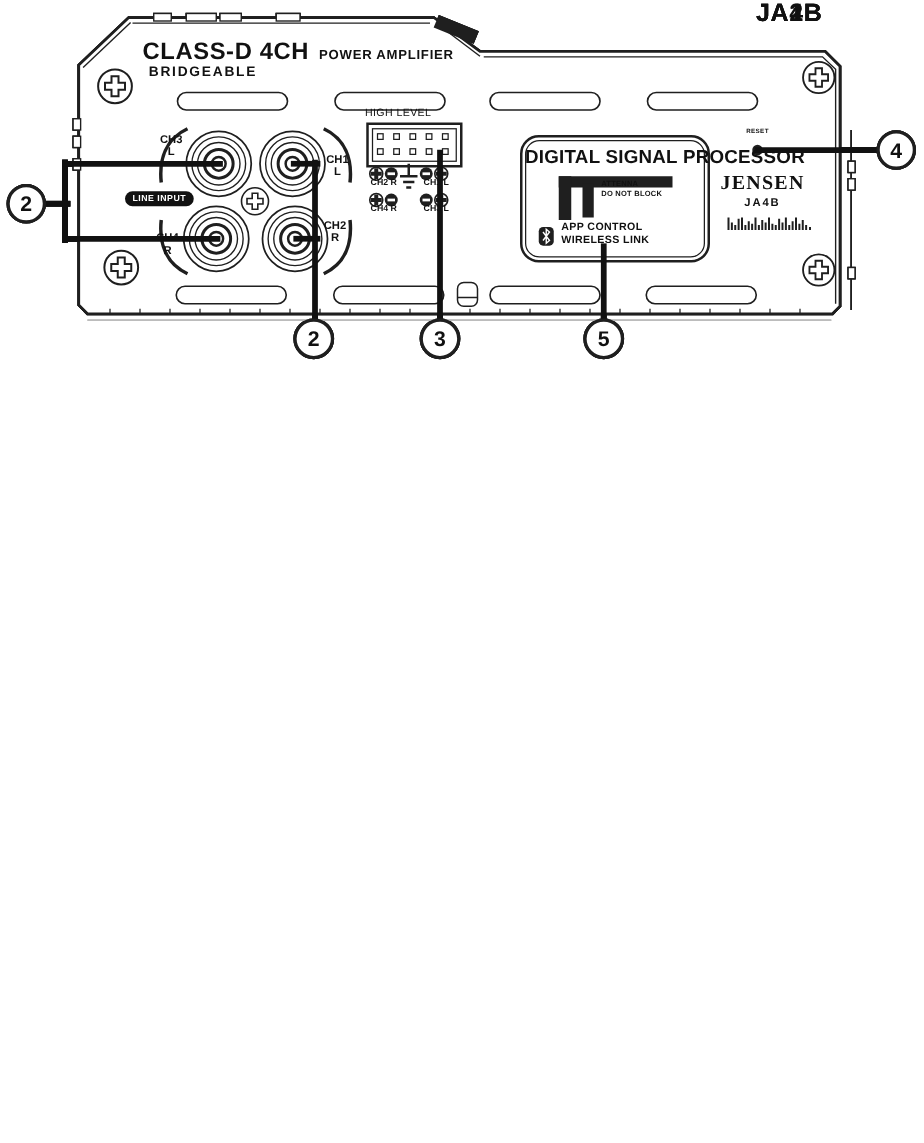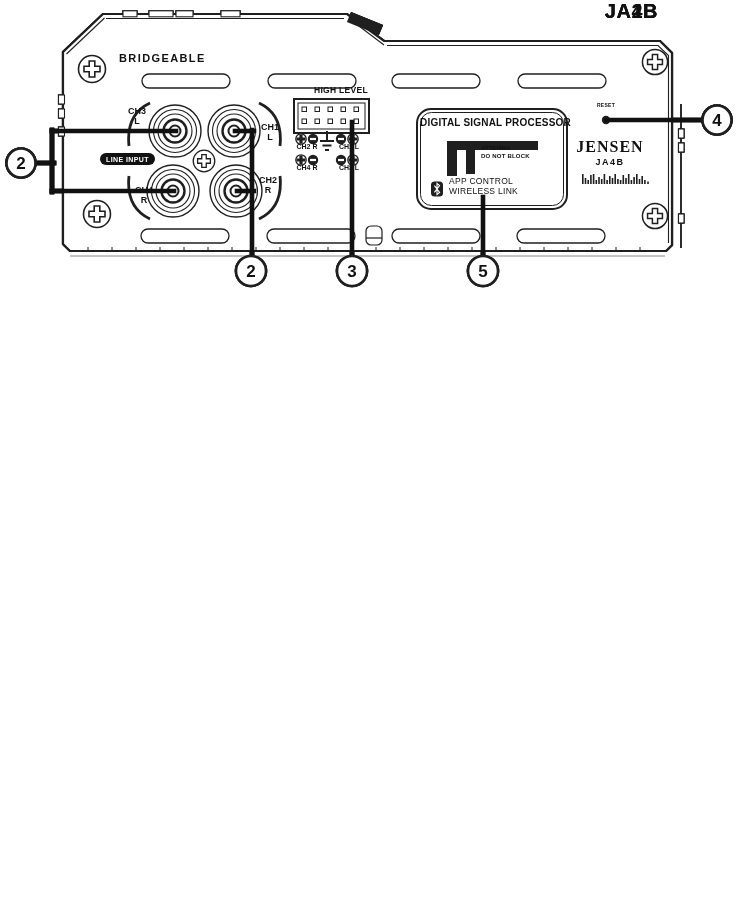--- a/index.html
+++ b/index.html
@@ -12,26 +12,26 @@
   .corner{left:540px;top:0;width:118px;text-align:right;font-weight:bold;font-size:20px;letter-spacing:.5px}
   .titlerow{left:114px;top:31px;display:flex;align-items:baseline;gap:8px}
   .title{font-weight:bold;font-size:19px;letter-spacing:.5px}
   .titlesuffix{font-weight:bold;font-size:10.5px;letter-spacing:.6px}
   .subtitle{left:119px;top:52px;font-weight:bold;font-size:11px;letter-spacing:1.4px}
   .badge{background:#111;color:#fff;font-weight:bold;font-size:7px;letter-spacing:.4px;
          padding:2.5px 6px;border-radius:8px}
   .badgeL{left:100px;top:153px}.badgeR{left:256px;top:153px}
   .jlab{font-weight:bold;font-size:10px;width:16px;text-align:center}
   .jlab2{font-weight:bold;font-size:9px;width:26px;text-align:center;line-height:10px}
-  .hllabel{left:292px;top:87px;width:76px;text-align:right;font-weight:bold;font-size:8.5px;letter-spacing:.3px}
+  .hllabel{left:292px;top:87px;width:76px;text-align:left;font-weight:normal;font-size:8.5px;letter-spacing:.3px}
   .hll{font-weight:bold;font-size:8px;width:12px;text-align:center}
   .hlch{font-weight:bold;font-size:7px;width:32px;text-align:center}
-  .dsptitle{left:420px;top:117px;width:146px;text-align:center;font-weight:bold;font-size:10px;letter-spacing:.2px}
+  .dsptitle{left:420px;top:117px;width:146px;text-align:center;font-weight:bold;font-size:15px;letter-spacing:.2px}
   .ant{font-weight:bold;font-size:6px;letter-spacing:.2px}
-  .app{font-weight:normal;font-size:8.5px;letter-spacing:.3px}
+  .app{font-weight:bold;font-size:8.5px;letter-spacing:.3px}
   .reset{left:586px;top:102px;width:40px;text-align:center;font-weight:bold;font-size:5px;letter-spacing:.3px}
   .brand{left:568px;top:138px;width:84px;text-align:center;font-family:"Liberation Serif",serif;
          font-weight:bold;font-size:16px;letter-spacing:1px}
   .model{left:578px;top:157px;width:64px;text-align:center;font-weight:bold;font-size:9px;letter-spacing:1.5px}
   .cnum{width:30px;text-align:center;font-weight:bold;font-size:17px}
 </style>
 </head>
 <body>
 
 <svg width="0" height="0" style="position:absolute">
@@ -425,27 +425,31 @@
     <g fill="#fff" stroke="#1f1f1f" stroke-width="2.6">
       <circle cx="21" cy="163" r="14.5"></circle>
       <circle cx="251" cy="271" r="15"></circle>
       <circle cx="352" cy="271" r="15"></circle>
       <circle cx="483" cy="271" r="15"></circle>
       <circle cx="717" cy="120" r="14.5"></circle>
     </g>
   </svg>
 
   <div class="ov corner">JA4B</div>
+  <div class="ov titlerow">
+    <span class="title">CLASS-D 4CH</span>
+    <span class="titlesuffix">POWER AMPLIFIER</span>
+  </div>
   <div class="ov subtitle">BRIDGEABLE</div>
   <div class="ov badge badgeL">LINE INPUT</div>
   <div class="ov jlab2" style="left:124px;top:106px">
     <div>CH3</div>
     <div>L</div>
   </div>
-  <div class="ov jlab2" style="left:131px;top:185px">
+  <div class="ov jlab2" style="left:121px;top:185px">
     <div>CH4</div>
     <div>R</div>
   </div>
   <div class="ov jlab2" style="left:257px;top:122px">
     <div>CH1</div>
     <div>L</div>
   </div>
   <div class="ov jlab2" style="left:255px;top:175px">
     <div>CH2</div>
     <div>R</div>

